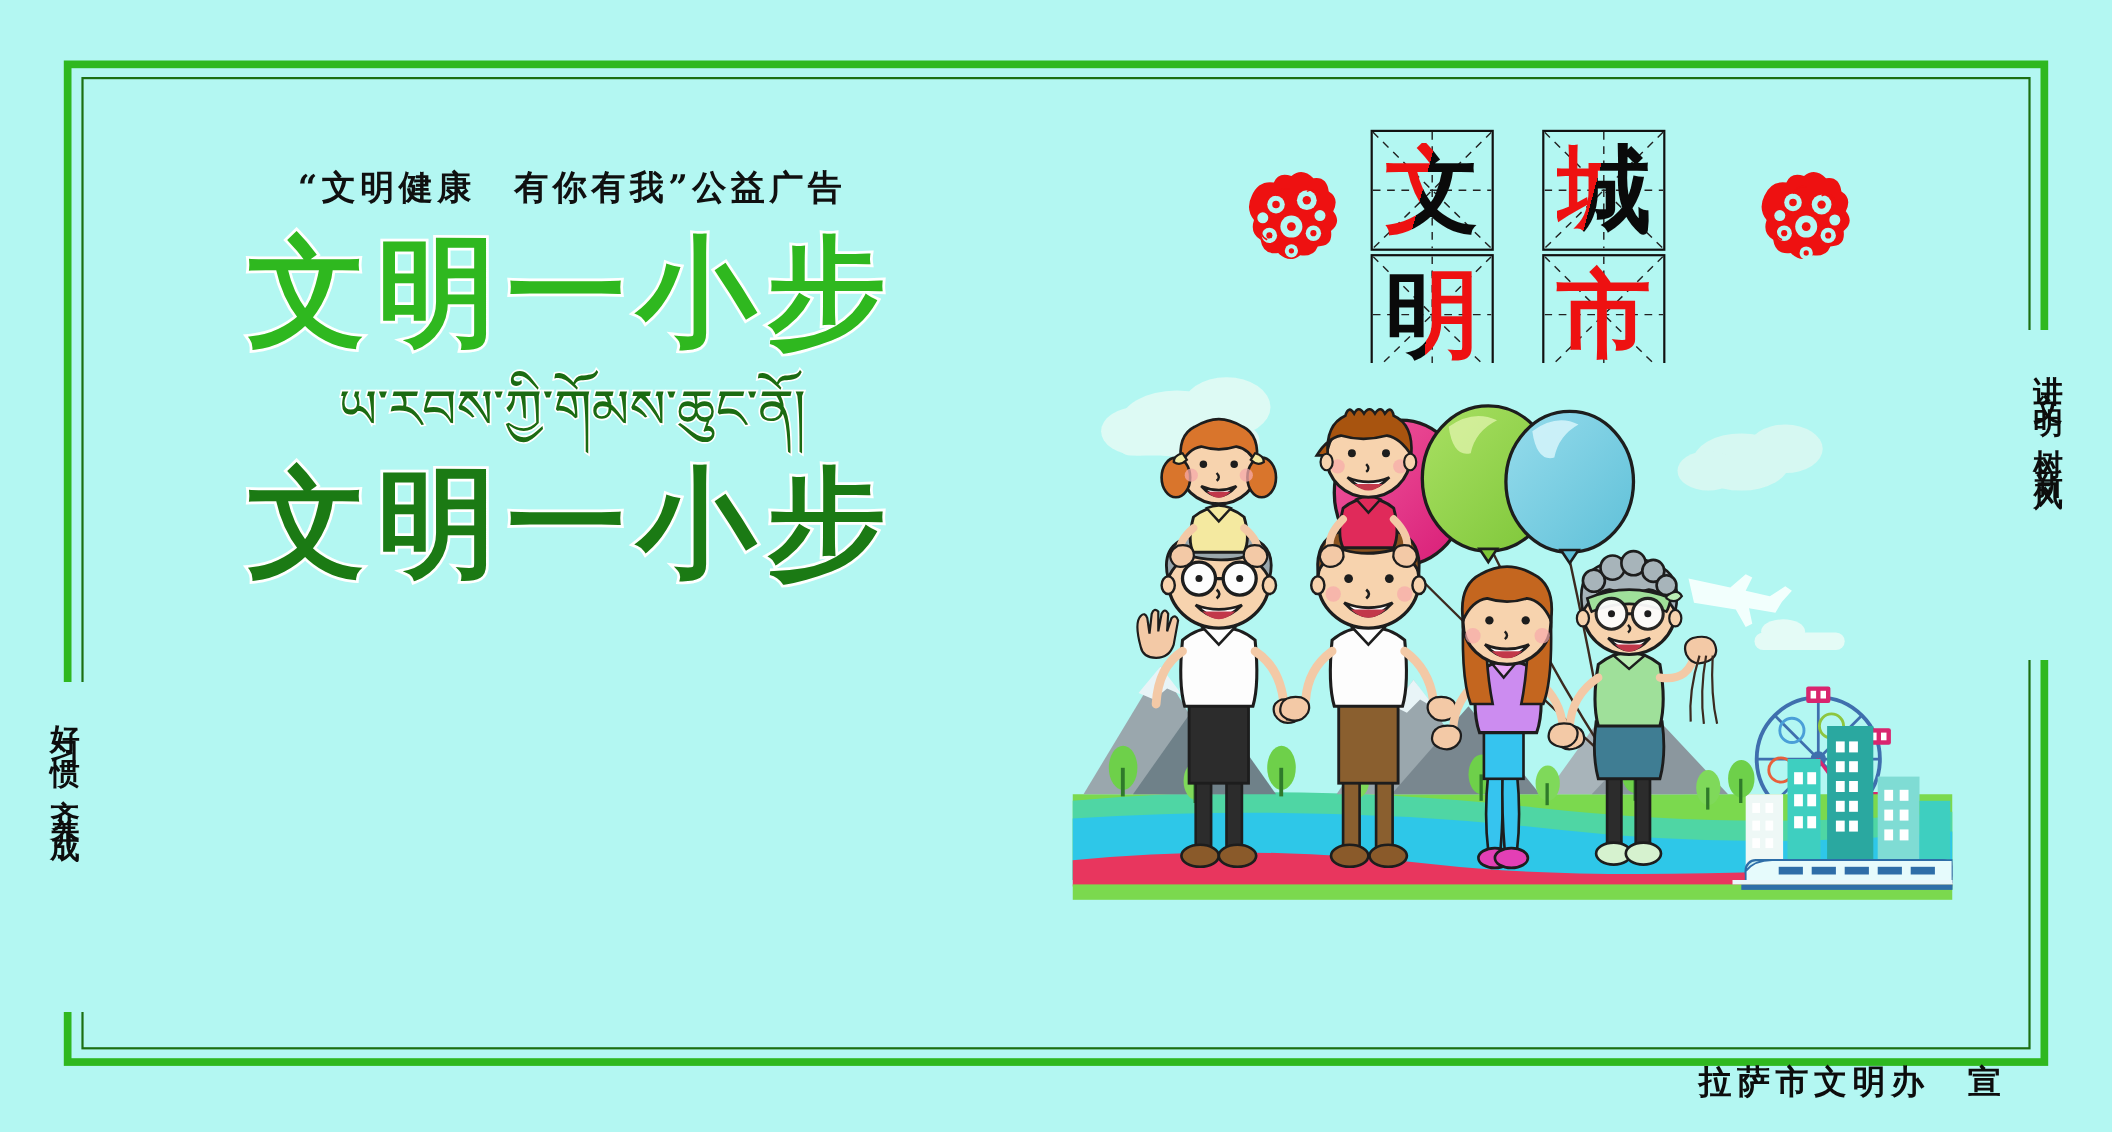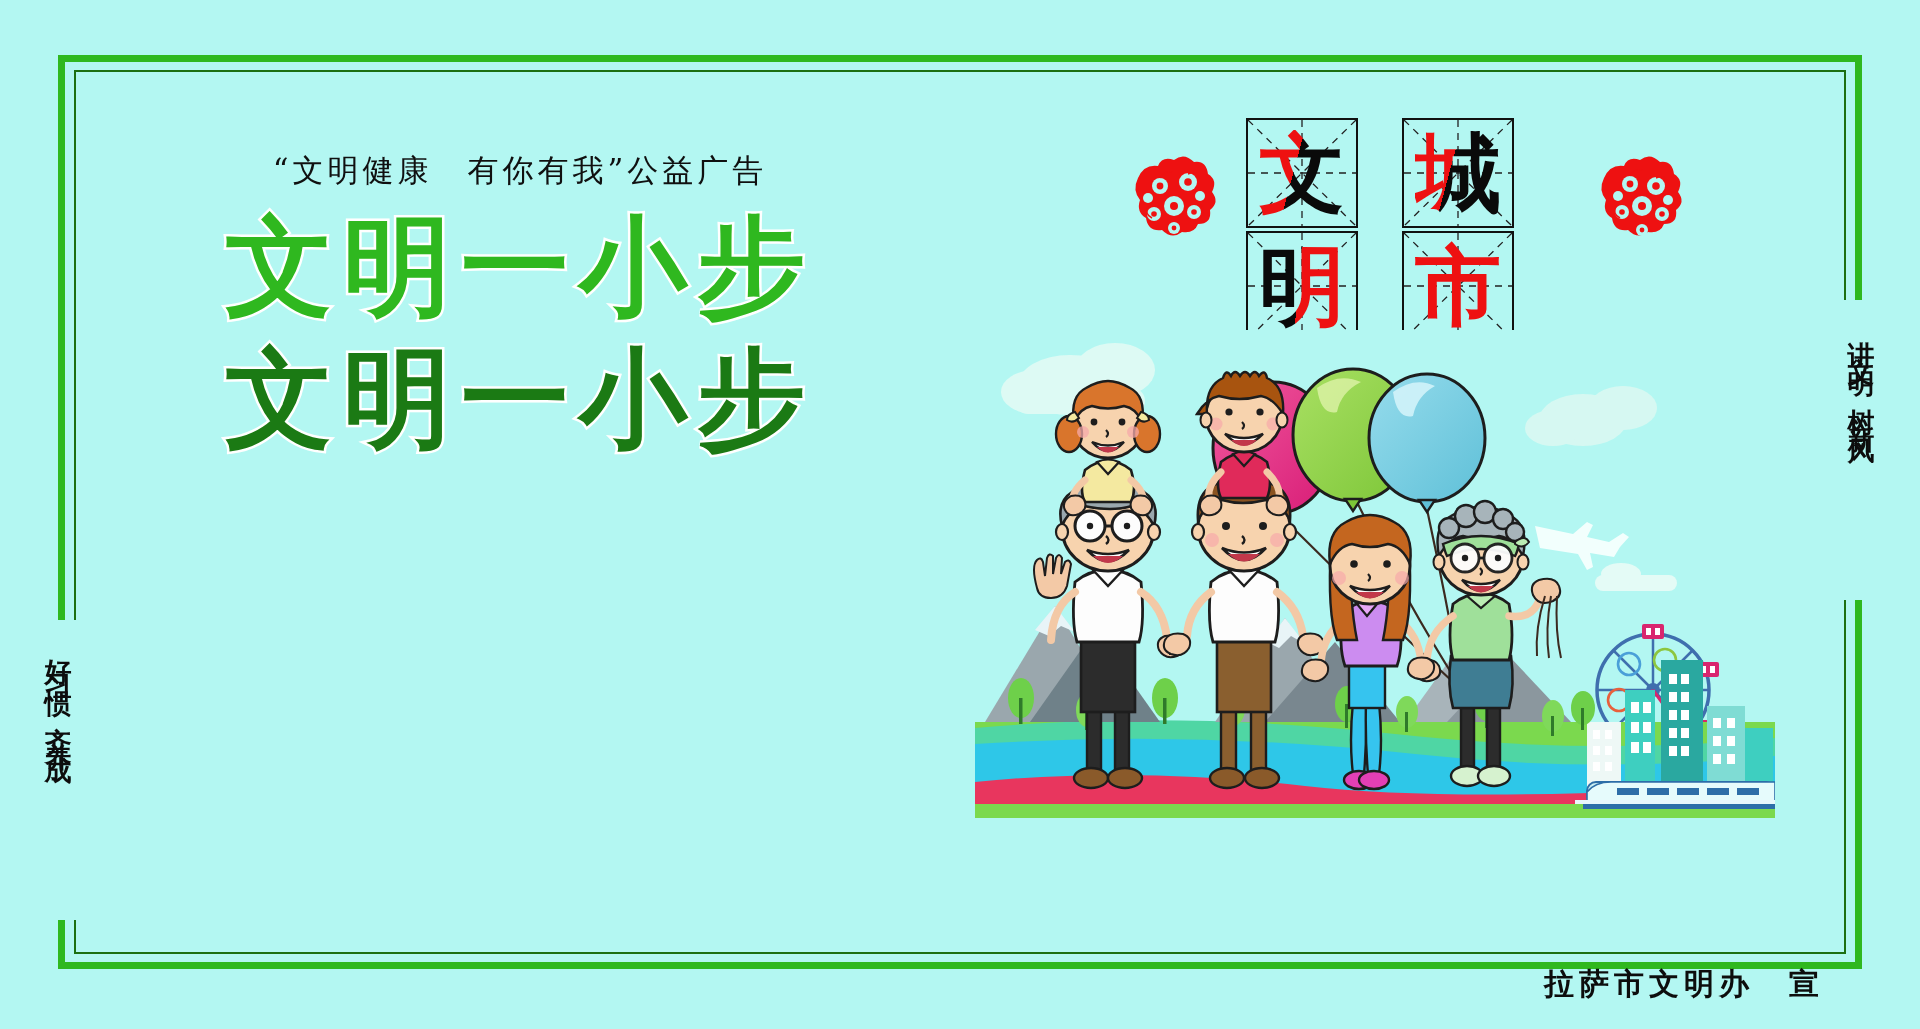--- a/index.html
+++ b/index.html
@@ -25,21 +25,21 @@
   
   .frame-gap{ position:absolute; background:#b3f7f2; }
   .gap-left  { left:48px;  top:620px; width:40px; height:300px; }
   .gap-right { right:48px; top:300px; width:40px; height:300px; }
 
   
   .headline-block{
     position:absolute; left:150px; top:150px; width:740px;
   }
   .sub-quote{
-    font-size:31px; font-weight:normal; color:#101010;
+    font-size:31px; font-weight:bold; color:#101010;
     letter-spacing:4px; text-align:center;
     font-family:"DejaVu Serif", serif;
     white-space:nowrap;
   }
   .big-line{
     font-family:Liberation Mono, monospace;
     font-weight:bold;
     font-size:108px;
     letter-spacing:10px;
     line-height:1.06;
@@ -127,20 +127,21 @@
 <div class="poster">
 
   <div class="frame-outer"></div>
   <div class="frame-inner"></div>
   <div class="frame-gap gap-left"></div>
   <div class="frame-gap gap-right"></div>
 
   <div class="headline-block">
     <div class="sub-quote">“文明健康　有你有我”公益广告</div>
     <div class="big-line bright">文明一小步</div>
+    <div class="tib-line">ཡ་རབས་ཀྱི་གོམས་ཆུང་ནོ།</div>
     <div class="big-line dark">文明一小步</div>
   </div>
 
   <div class="vtext-wrap" id="vleft">
     <span class="vtxt">好习惯</span>
     <span class="vtxt">齐养成</span>
   </div>
 
   <div class="vtext-wrap" id="vright">
     <span class="vtxt">讲文明</span>

